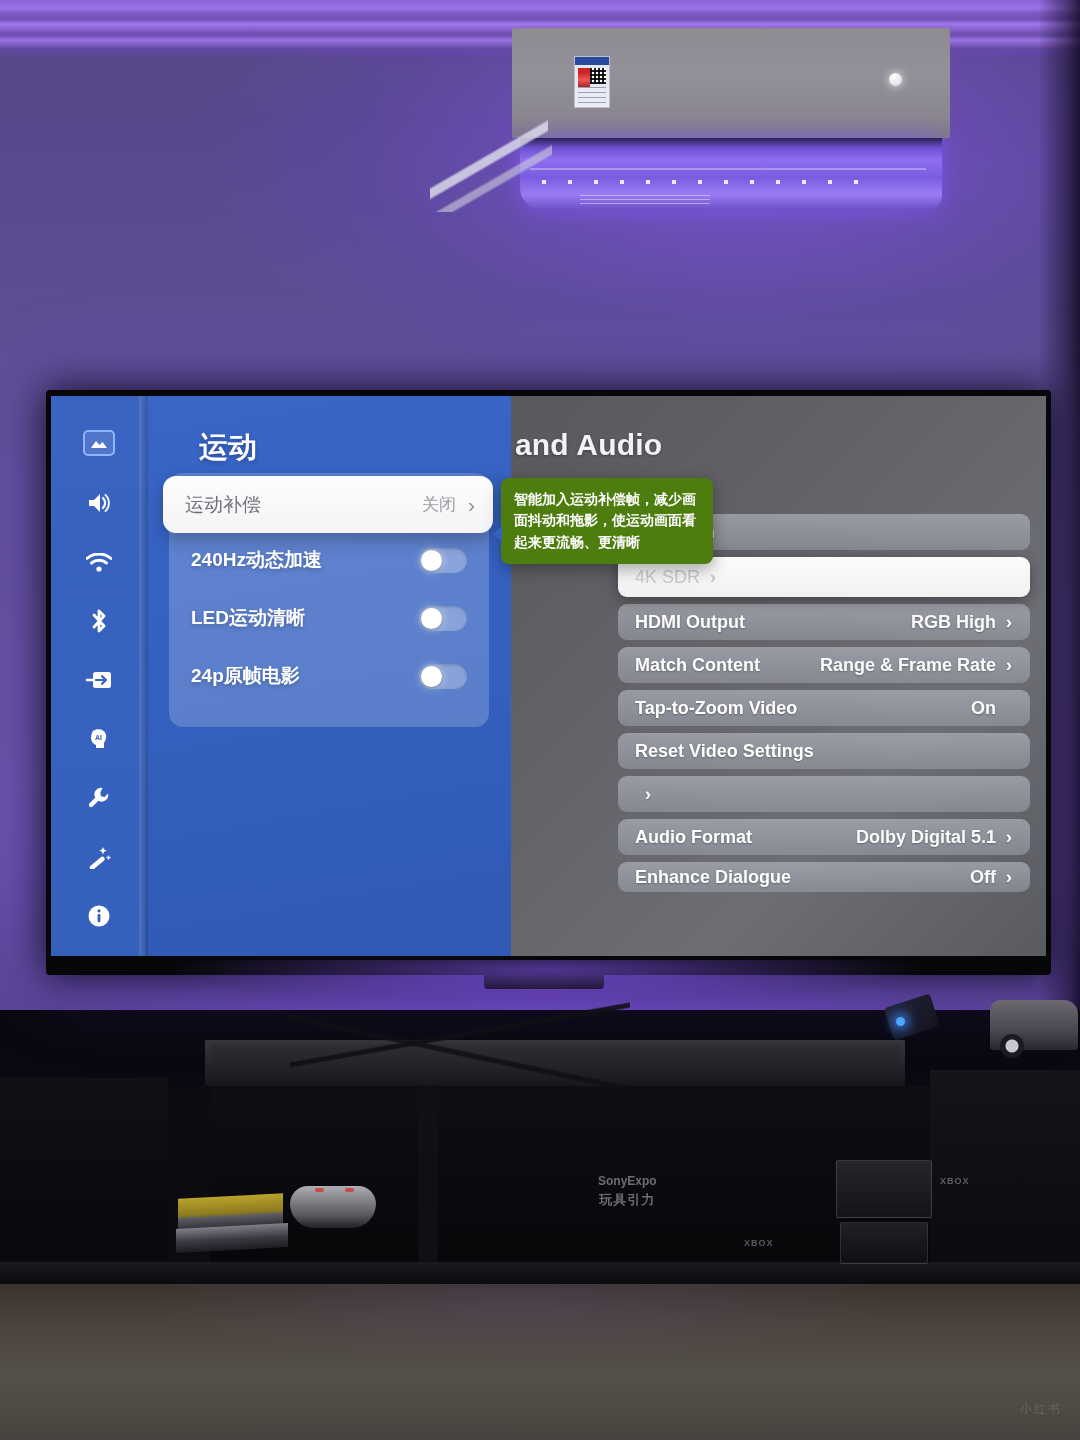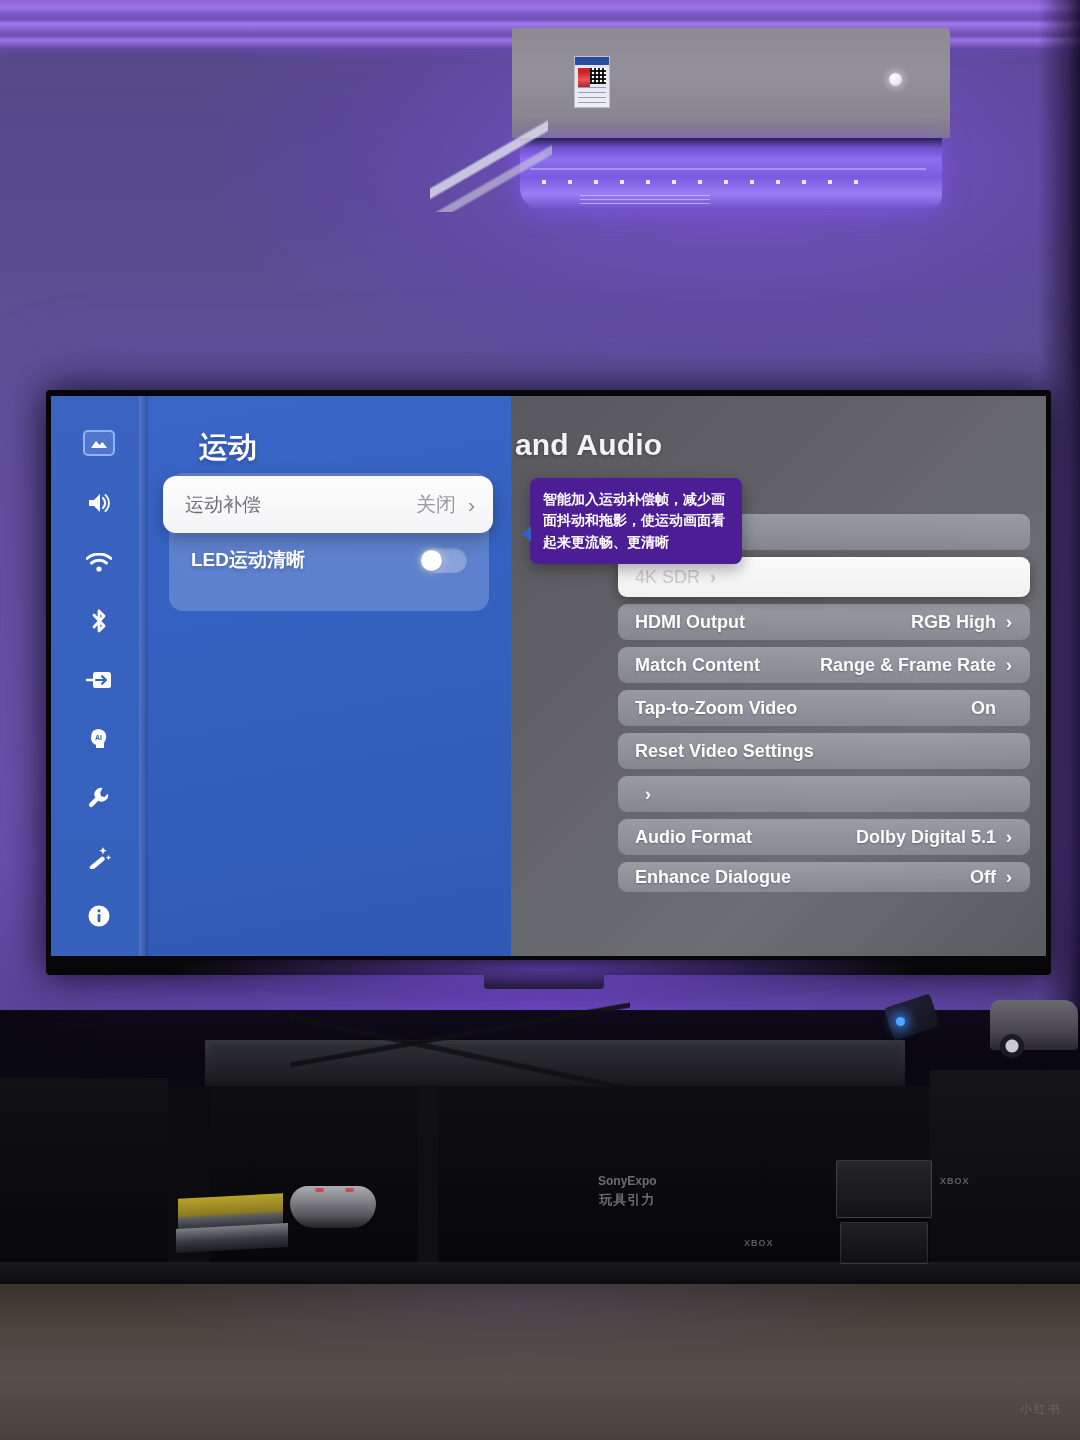--- a/index.html
+++ b/index.html
@@ -204,43 +204,43 @@
   .ov-focus {
     position: absolute; left: 112px; top: 80px; width: 330px; height: 57px;
     background: linear-gradient(180deg, #fdfdfd 0%, #f4f4f6 100%);
     border-radius: 13px;
     display: flex; align-items: center;
     padding: 0 18px 0 22px;
     box-shadow: 0 6px 18px rgba(0,0,0,0.28);
     z-index: 3;
   }
   .ov-focus .lbl { flex: 1; font-size: 19px; color: #6e6e78; }
-  .ov-focus .val { font-size: 20px; color: #9a9aa4; margin-right: 12px; }
+  .ov-focus .val { font-size: 17px; color: #9a9aa4; margin-right: 12px; }
   .ov-focus .chev { font-size: 21px; color: #8a8a95; }
   .ov-item {
     height: 58px; display: flex; align-items: center;
     padding: 0 22px 0 22px; color: #fff;
   }
   .ov-item .lbl { flex: 1; font-size: 19px; font-weight: bold; text-shadow: 0 2px 4px rgba(0,0,0,0.22); }
   .toggle {
     width: 48px; height: 25px; border-radius: 13px;
     background: rgba(255,255,255,0.28);
     box-shadow: inset 0 1px 3px rgba(0,0,0,0.18);
     position: relative;
   }
   .toggle .knob {
     position: absolute; left: 2px; top: 2px; width: 21px; height: 21px;
     border-radius: 50%; background: #ffffff;
     box-shadow: 0 1px 3px rgba(0,0,0,0.3), 0 0 8px rgba(255,255,255,0.6);
   }
 
   
   .tip {
-    position: absolute; left: 479px; top: 82px; width: 212px;
-    background: #4c1d95;
+    position: absolute; left: 450px; top: 82px; width: 212px;
+    background: #4d7c0f;
     border-radius: 8px;
     padding: 11px 13px;
     color: #ffffff; font-size: 14px; font-weight: bold; line-height: 1.52;
     box-shadow: 0 5px 16px rgba(0,0,0,0.35);
     z-index: 6;
   }
   .tip::before {
     content: ""; position: absolute; left: -8px; top: 48px;
     border-top: 8px solid transparent; border-bottom: 8px solid transparent;
     border-right: 9px solid #3461c0;
@@ -519,21 +519,33 @@
               </svg>
             </span>
           </div>
         </div>
         <div class="ov-rail-edge"></div>
 
         <div class="ov-title">运动</div>
 
         <div class="ov-card">
           <div class="ov-item">
+            <span class="lbl">240Hz动态加速</span>
+            <span class="toggle">
+                <span class="knob"></span>
+              </span>
+          </div>
+          <div class="ov-item">
             <span class="lbl">LED运动清晰</span>
+            <span class="toggle">
+                <span class="knob"></span>
+              </span>
+          </div>
+          <div class="ov-item">
+            <span class="lbl">24p原帧电影</span>
             <span class="toggle">
                 <span class="knob"></span>
               </span>
           </div>
         </div>
 
         <div class="ov-focus">
           <span class="lbl">运动补偿</span>
           <span class="val">关闭</span>
           <span class="chev">›</span>

